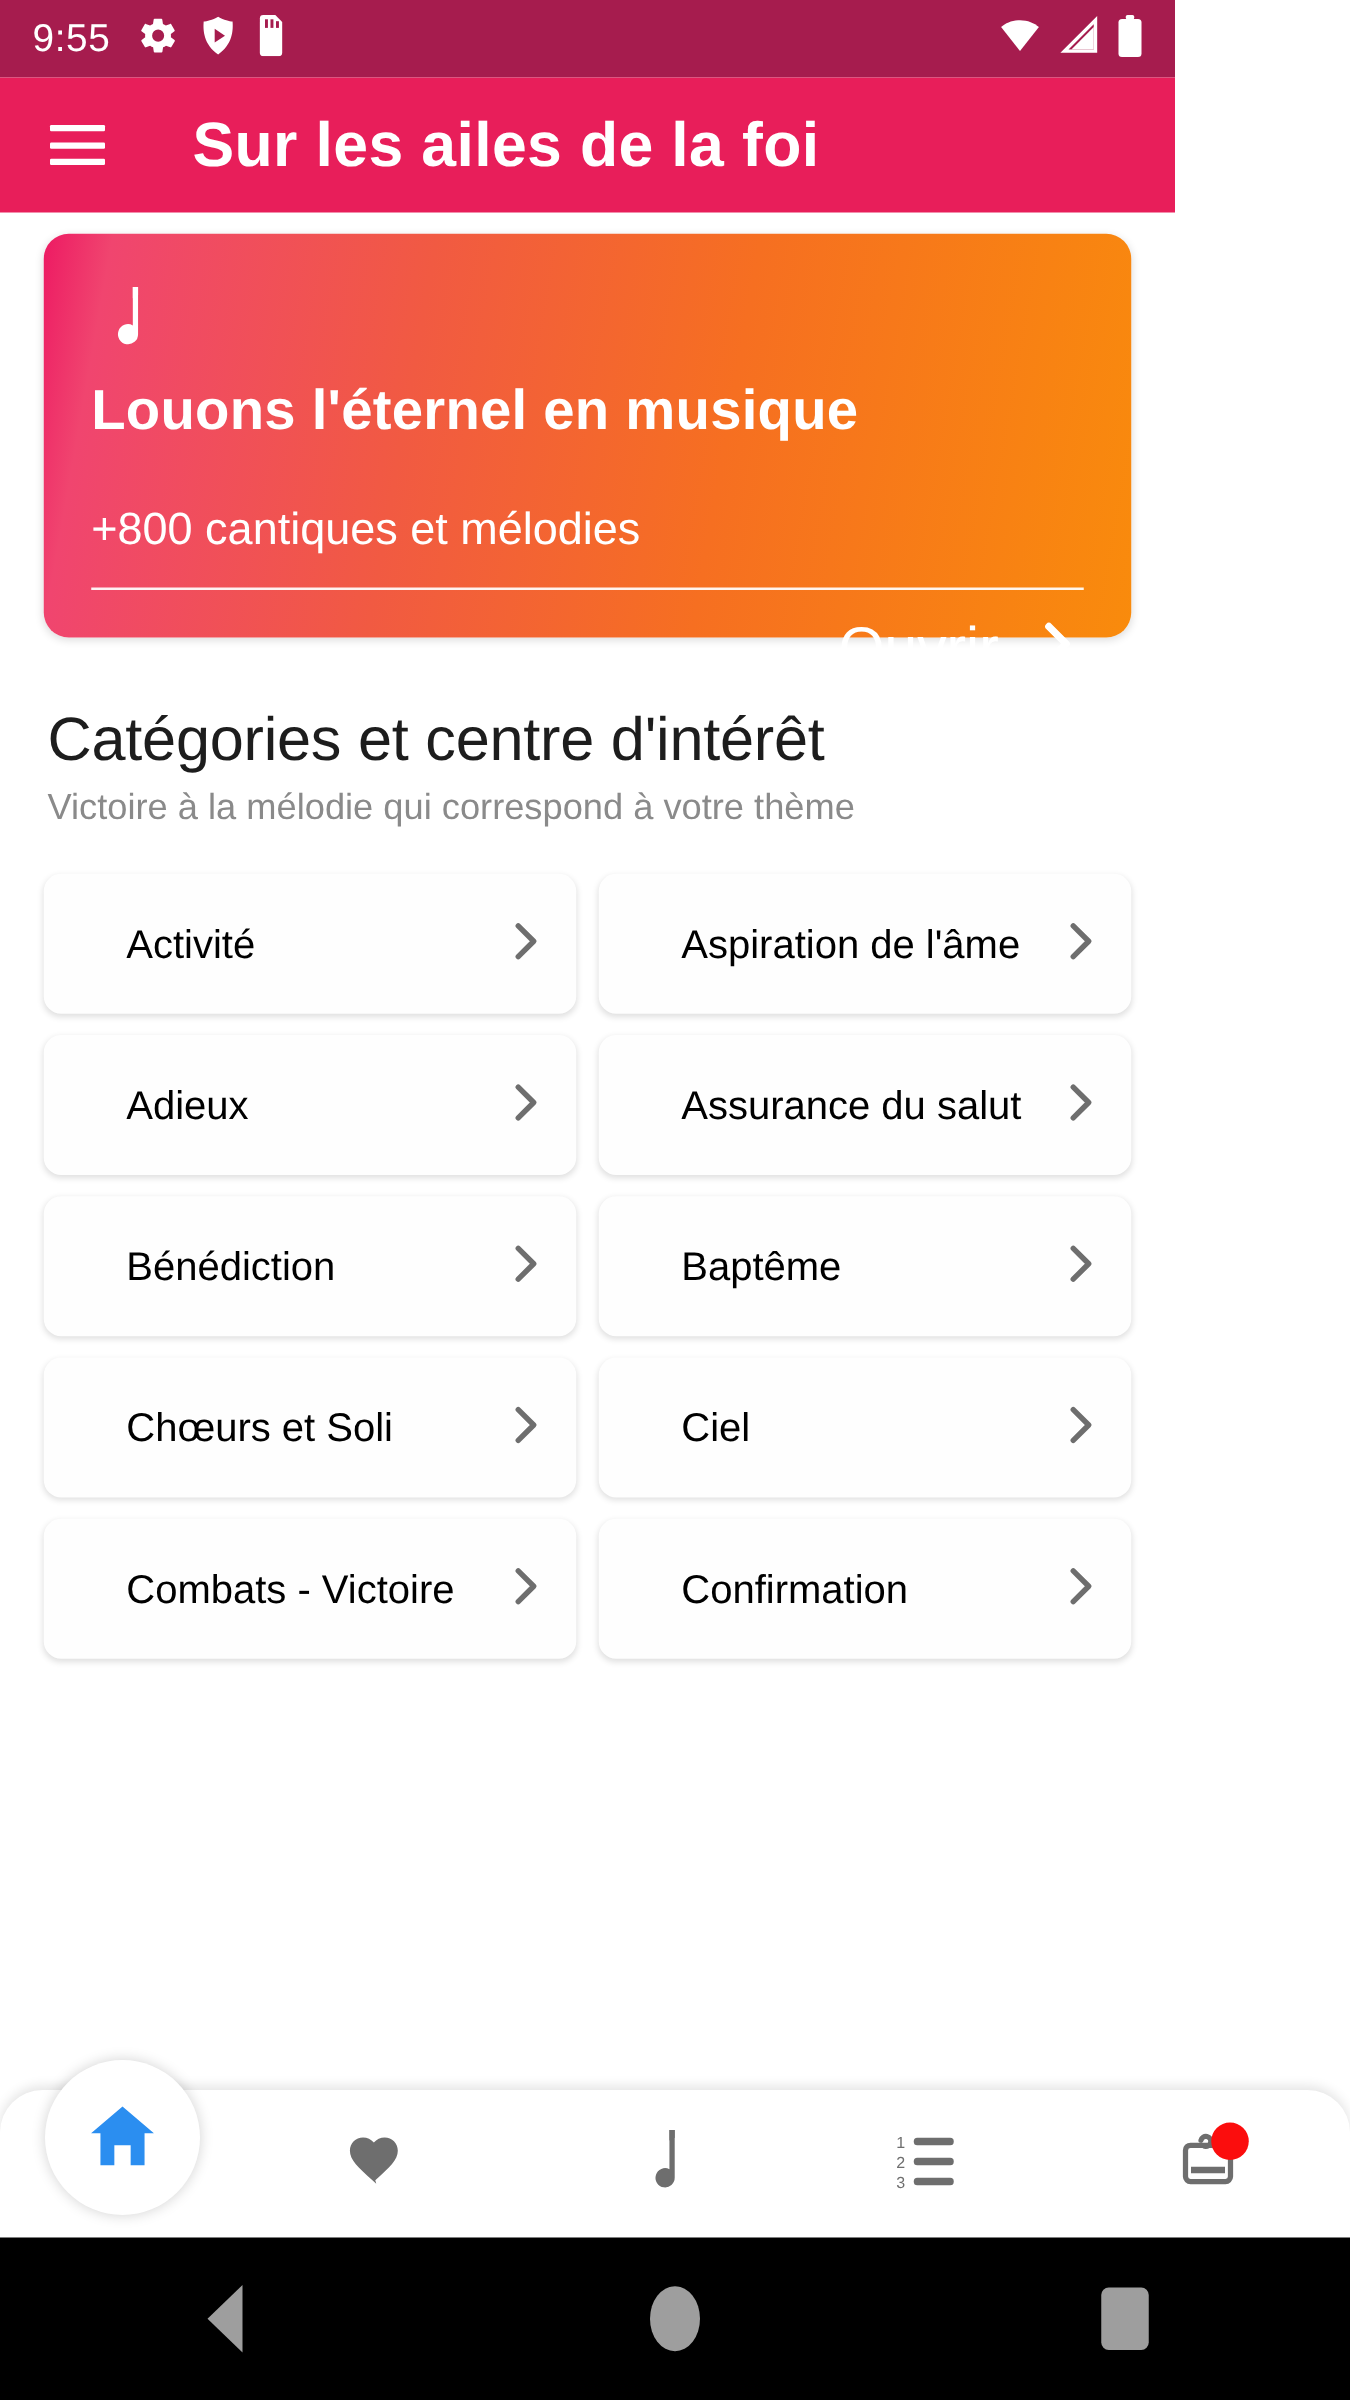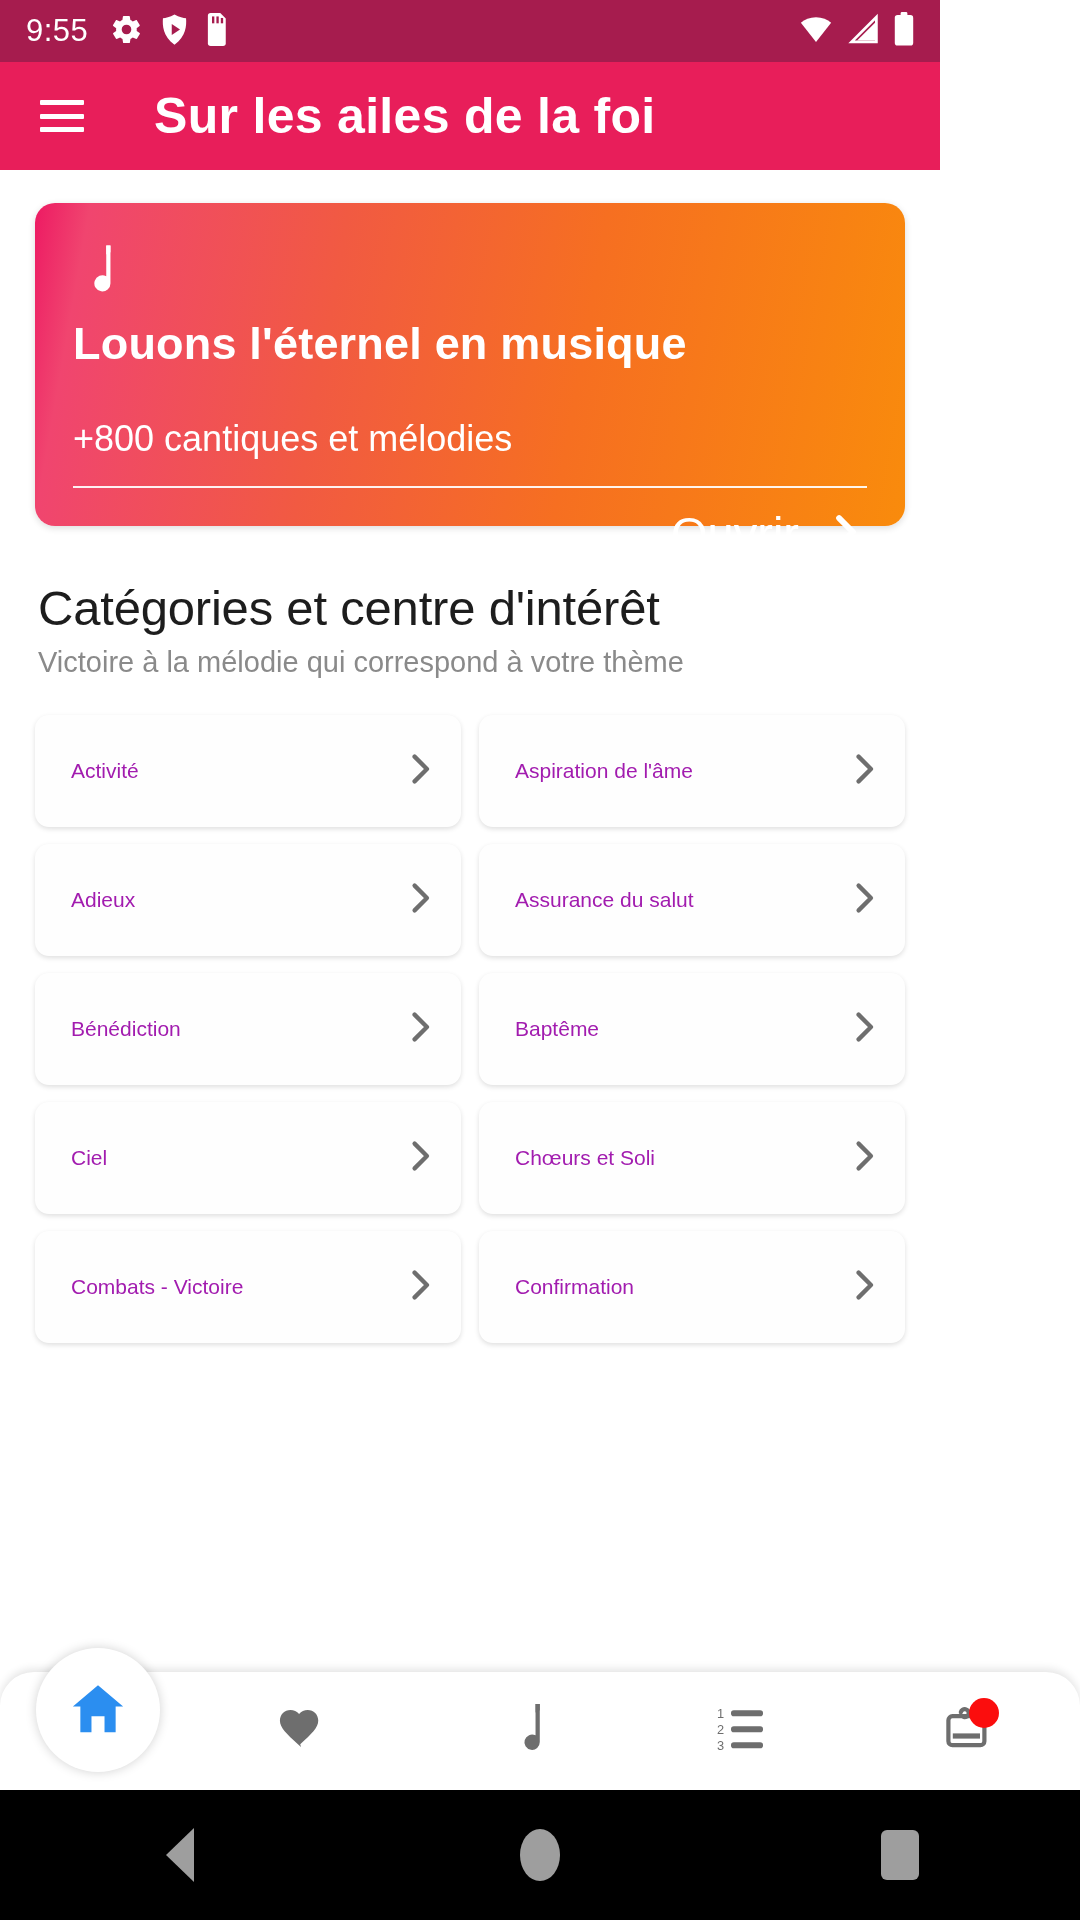--- a/index.html
+++ b/index.html
@@ -25,21 +25,21 @@
     padding:0 40px; color:#fff;
   }
   .hamburger { width:44px; height:32px; display:flex; flex-direction:column;
                justify-content:space-between; cursor:pointer; }
   .hamburger i { display:block; height:5px; background:#fff; border-radius:1px; }
   .appbar-title { margin-left:70px; font-size:50px; font-weight:700; letter-spacing:.3px; }
 
   
   .content { padding:0; }
   .hero {
-    margin:33px 35px 0 35px; height:323px; border-radius:20px;
+    margin:17px 35px 0 35px; height:323px; border-radius:20px;
     background:linear-gradient(100deg, #ed1a63 0%, #f0456f 6%, #f15a42 34%, #f66f21 62%, #f98b0c 100%);
     position:relative; padding:40px 38px 0 38px; color:#fff;
     box-shadow:0 2px 7px rgba(0,0,0,.14);
   }
   .hero-note { font-size:46px; line-height:1; margin-bottom:14px; }
   .hero-title { font-size:45px; font-weight:700; letter-spacing:.2px; }
   .hero-sub { font-size:36px; margin-top:48px; font-weight:400; }
   .hero-divider { height:2px; background:rgba(255,255,255,.92); margin-top:26px; }
   .hero-action {
     display:flex; align-items:center; justify-content:flex-end;
@@ -62,22 +62,22 @@
     margin:36px 35px 0 35px; display:grid;
     grid-template-columns:1fr 1fr; column-gap:18px; row-gap:17px;
   }
   .tile {
     background:#fefefe; border-radius:14px; height:112px;
     display:flex; align-items:center; padding:0 26px 0 36px;
     box-shadow:0 2px 5px rgba(0,0,0,.13);
     cursor:pointer;
   }
   .tile-label {
-    font-size:21px; color:#a21caf; flex:1 1 auto;
-    white-space:nowrap; overflow:hidden;
+    font-size:32px; color:#000000; flex:1 1 auto;
+    white-space:nowrap; overflow:hidden;margin-left:30px;
   }
   .chev-gray { flex:0 0 auto; margin-left:8px; }
 
   
   .bottomnav {
     position:absolute; left:0; bottom:130px; width:1080px; height:142px;
   }
   .nav-surface {
     position:absolute; left:0; bottom:0; width:1080px; height:118px;
     background:#fff; border-top-left-radius:34px; border-top-right-radius:34px;
@@ -229,27 +229,27 @@
               <path d="M5.5 3l8 8-8 8"></path>
             </svg></span>
         </div>
         <div class="tile">
           <span class="tile-label">Baptême</span>
           <span class="chev-gray"><svg width="30" height="34" viewBox="0 0 18 22" fill="none" stroke="#6e6e6e" stroke-width="2.8" stroke-linecap="round" stroke-linejoin="round">
               <path d="M5.5 3l8 8-8 8"></path>
             </svg></span>
         </div>
         <div class="tile">
+          <span class="tile-label">Chœurs et Soli</span>
+          <span class="chev-gray"><svg width="30" height="34" viewBox="0 0 18 22" fill="none" stroke="#6e6e6e" stroke-width="2.8" stroke-linecap="round" stroke-linejoin="round">
+              <path d="M5.5 3l8 8-8 8"></path>
+            </svg></span>
+        </div>
+        <div class="tile">
           <span class="tile-label">Ciel</span>
-          <span class="chev-gray"><svg width="30" height="34" viewBox="0 0 18 22" fill="none" stroke="#6e6e6e" stroke-width="2.8" stroke-linecap="round" stroke-linejoin="round">
-              <path d="M5.5 3l8 8-8 8"></path>
-            </svg></span>
-        </div>
-        <div class="tile">
-          <span class="tile-label">Chœurs et Soli</span>
           <span class="chev-gray"><svg width="30" height="34" viewBox="0 0 18 22" fill="none" stroke="#6e6e6e" stroke-width="2.8" stroke-linecap="round" stroke-linejoin="round">
               <path d="M5.5 3l8 8-8 8"></path>
             </svg></span>
         </div>
         <div class="tile">
           <span class="tile-label">Combats - Victoire</span>
           <span class="chev-gray"><svg width="30" height="34" viewBox="0 0 18 22" fill="none" stroke="#6e6e6e" stroke-width="2.8" stroke-linecap="round" stroke-linejoin="round">
               <path d="M5.5 3l8 8-8 8"></path>
             </svg></span>
         </div>

